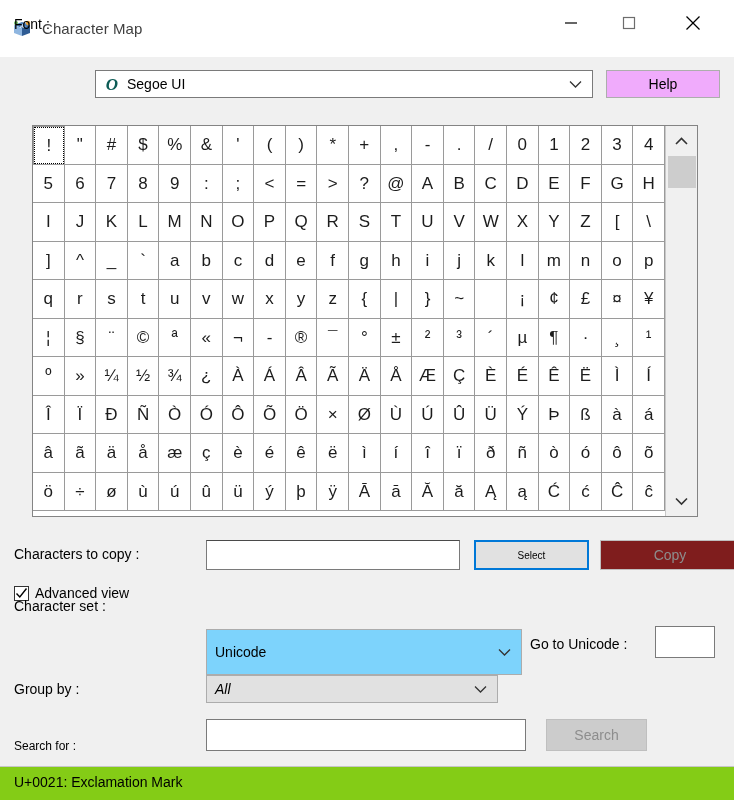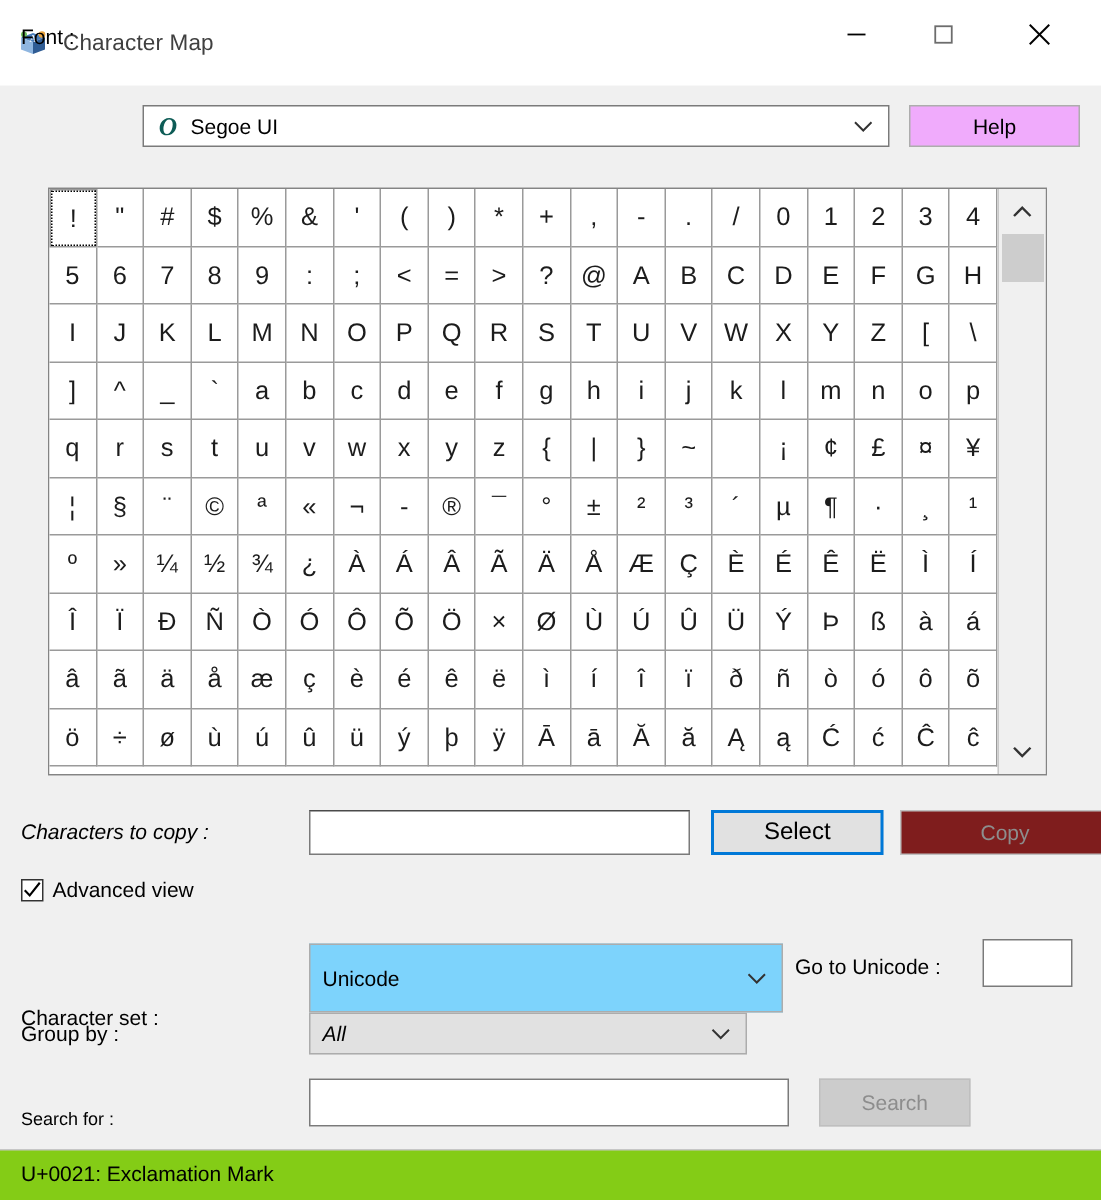--- a/index.html
+++ b/index.html
@@ -166,42 +166,41 @@
     top: 30px; left: 2px;
     width: 28px; height: 32px;
     background: #cdcdcd;
   }
 
   
   #chars-label {
     position: absolute;
     left: 14px; top: 546px;
     font-size: 14px;
-    font-style: italic;
   }
   #chars-input {
     position: absolute;
     left: 206px; top: 540px;
     width: 254px; height: 30px;
     background: #fff;
     border: 1px solid #7a7a7a;
     border-top-color: #4a4a4a;
     box-sizing: border-box;
     font-size: 14px;
     font-family: "Liberation Sans", sans-serif;
     padding: 0 4px;
   }
   #select-button {
     position: absolute;
     left: 474px; top: 540px;
     width: 115px; height: 30px;
     background: #e1e1e1;
     border: 2px solid #0078d7;
     box-sizing: border-box;
-    font-size: 16px;
+    font-size: 10px;
     font-family: "Liberation Sans", sans-serif;
     display: flex; align-items: center; justify-content: center;
     color: #000;
   }
   #copy-button {
     position: absolute;
     left: 600px; top: 540px;
     width: 140px; height: 30px;
     background: #7f1d1d;
     border: 1px solid #bfbfbf;
@@ -225,21 +224,21 @@
     position: relative;
     flex: none;
   }
   #advanced-label {
     margin-left: 6px;
     font-size: 14px;
   }
 
   #charset-label {
     position: absolute;
-    left: 14px; top: 670px;
+    left: 14px; top: 598px;
     font-size: 14px;
   }
   #charset-combo {
     position: absolute;
     left: 206px; top: 629px;
     width: 316px; height: 46px;
     background: #7dd3fc;
     border: 1px solid #acacac;
     box-sizing: border-box;
     display: flex;

